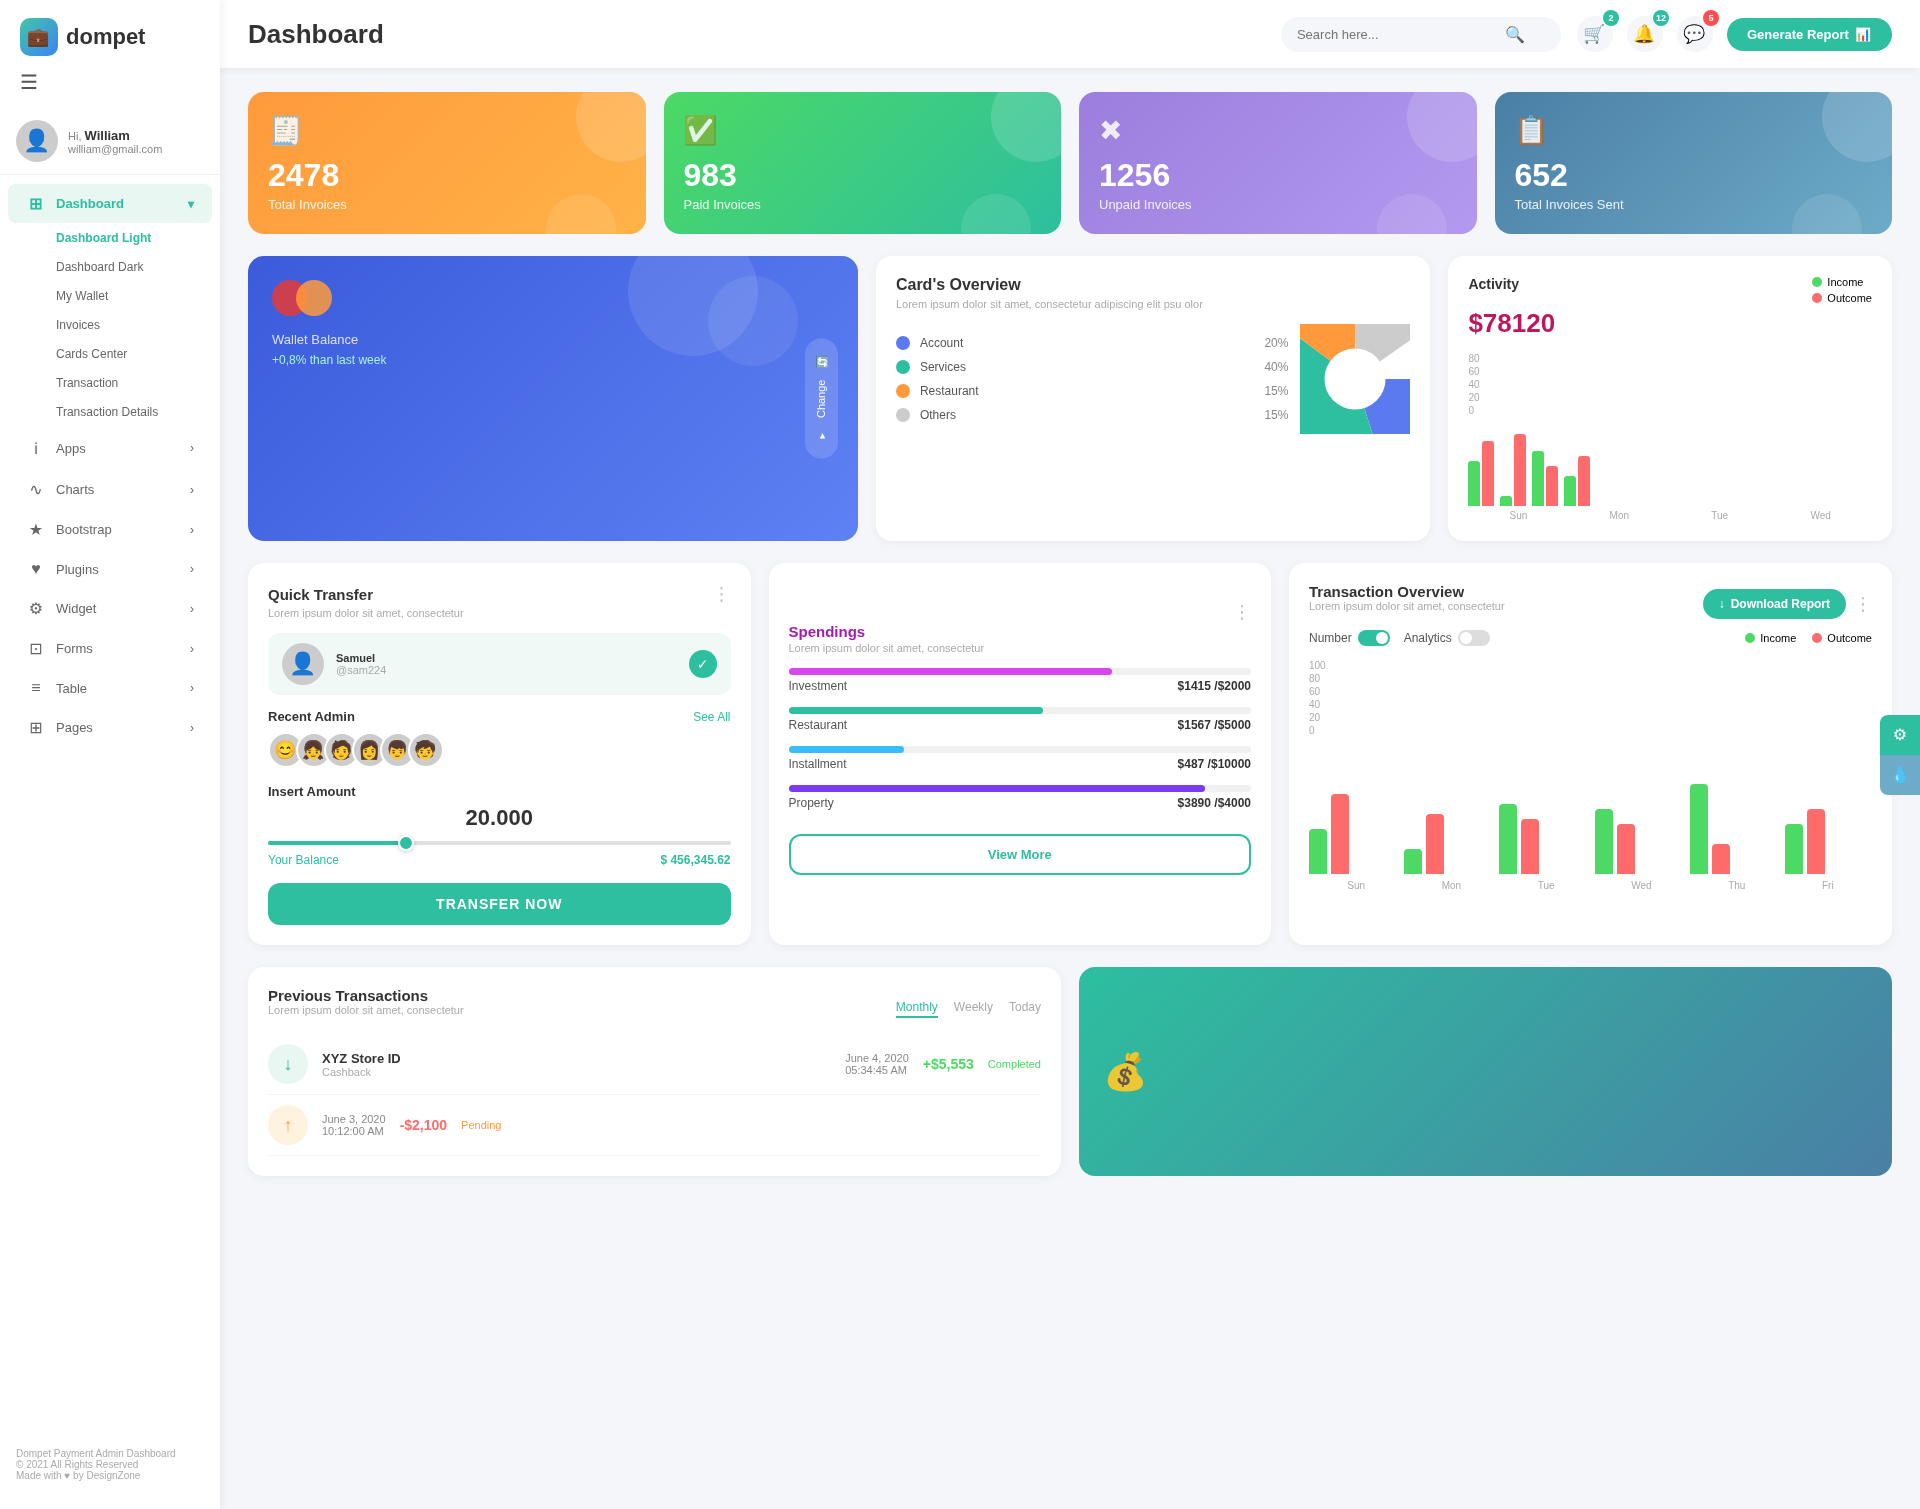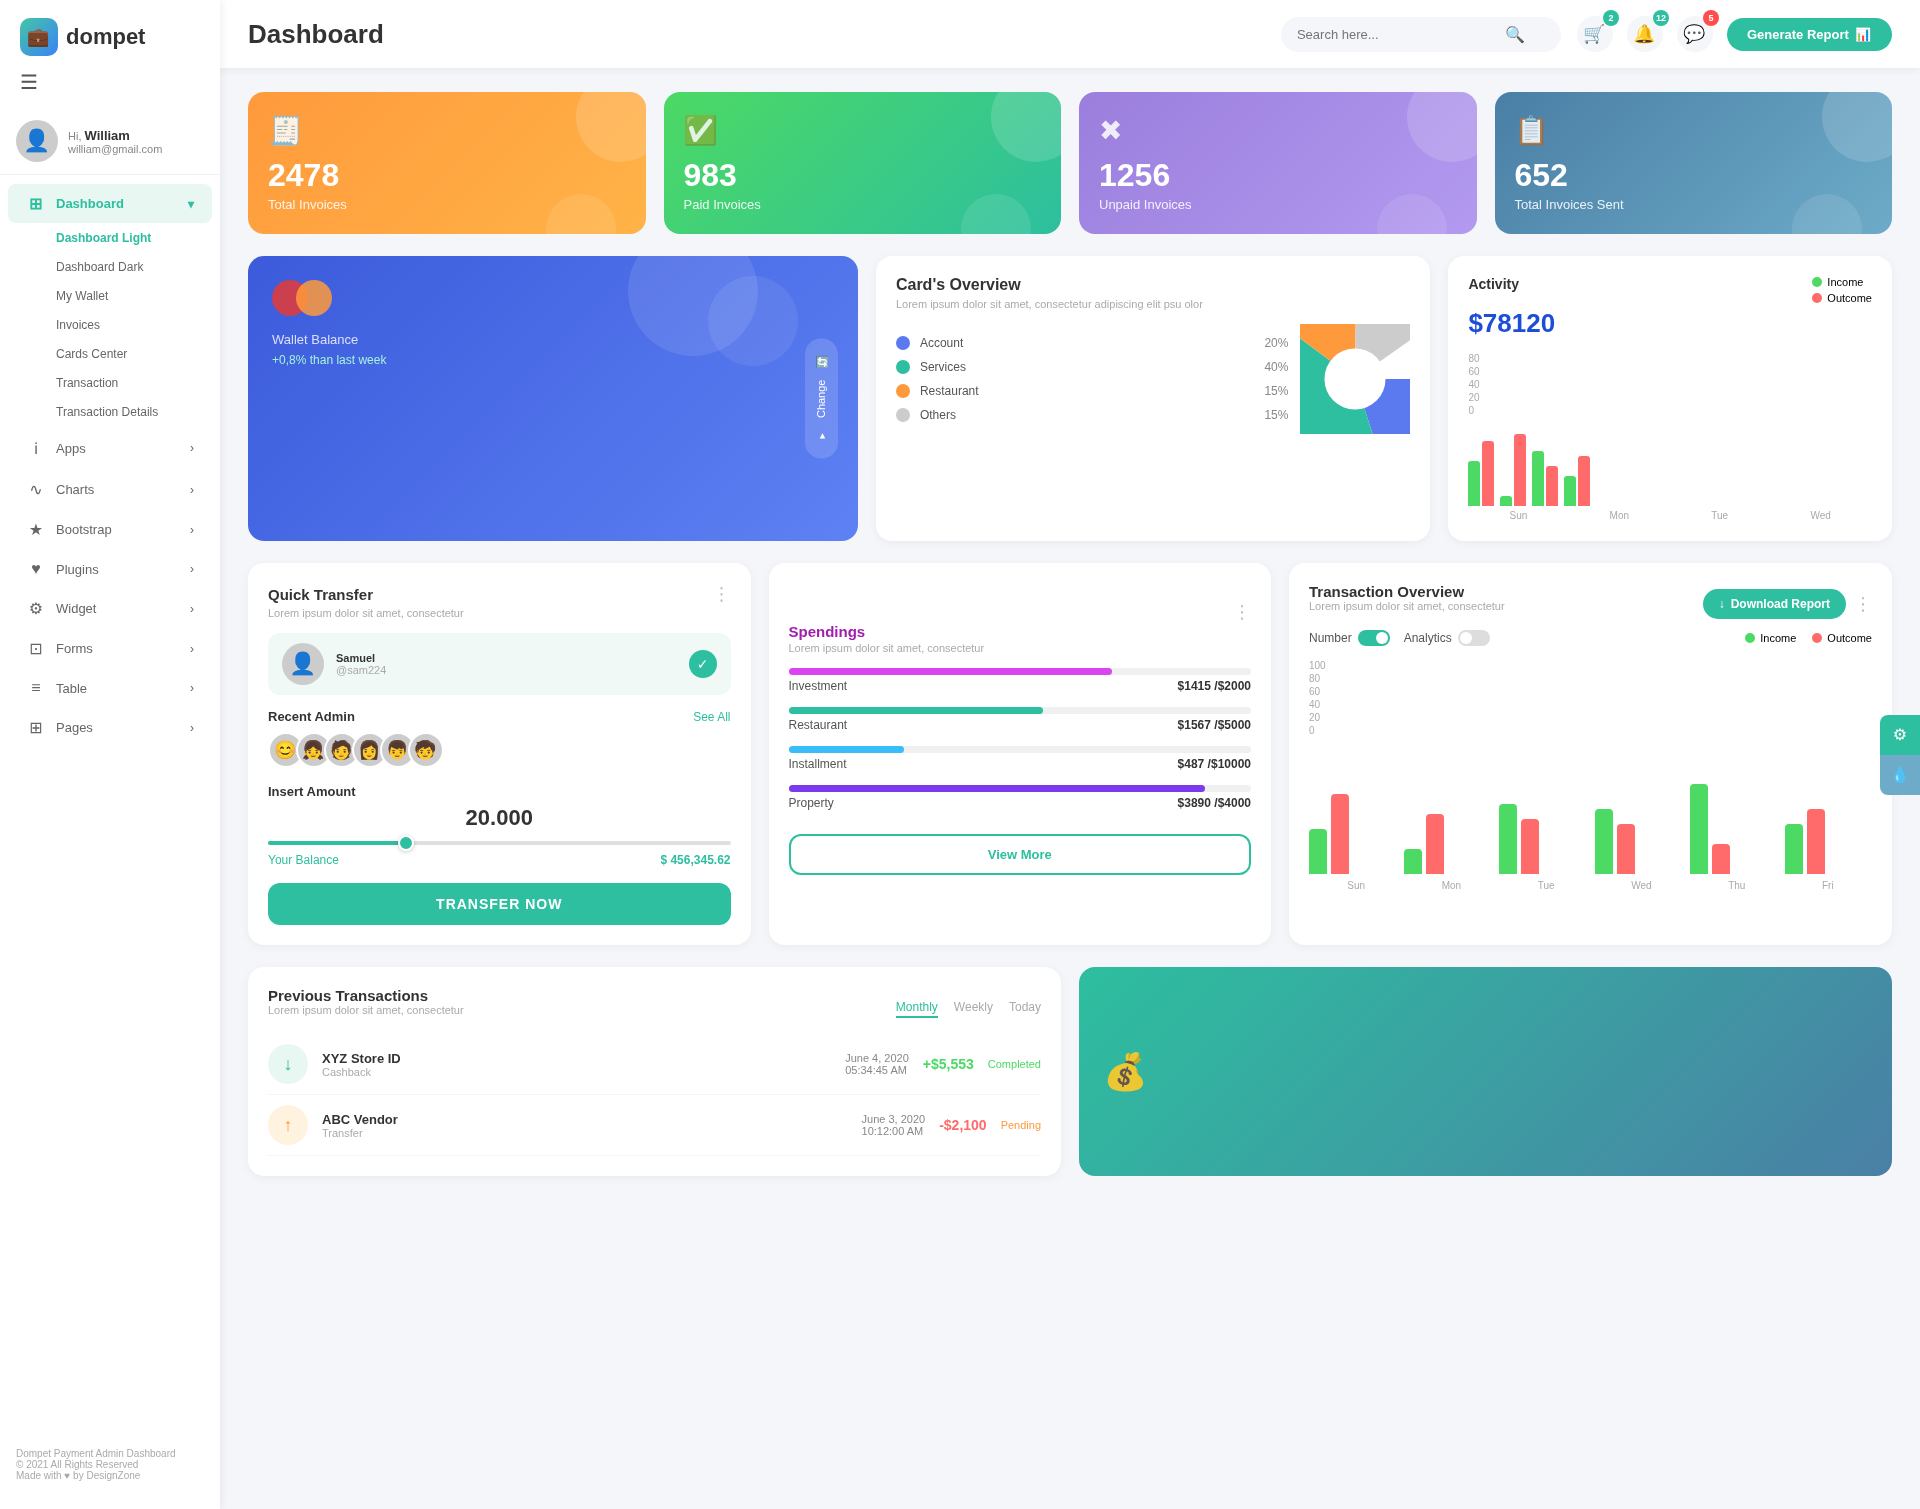--- a/index.html
+++ b/index.html
@@ -153,21 +153,21 @@
     .ov-label { font-size: 12px; color: #555; flex: 1; }
     .ov-pct { font-size: 12px; color: #888; }
 
     
     .pie-wrap { display: flex; align-items: center; justify-content: center; }
 
     
     .activity-card { background: #fff; border-radius: 16px; padding: 20px; box-shadow: 0 2px 10px rgba(0,0,0,0.05); }
     .activity-header { display: flex; justify-content: space-between; align-items: flex-start; margin-bottom: 4px; }
     .activity-title { font-size: 14px; font-weight: 700; color: #333; }
-    .activity-amount { font-size: 26px; font-weight: 800; color: #1d4ed8; margin-bottom: 14px; }
+    .activity-amount { font-size: 26px; font-weight: 800; color: #be185d; margin-bottom: 14px; }
     .legend { display: flex; flex-direction: column; gap: 4px; font-size: 11px; }
     .legend-item { display: flex; align-items: center; gap: 5px; }
     .legend-dot { width: 10px; height: 10px; border-radius: 50%; }
 
     
     .bar-chart-mini { display: flex; align-items: flex-end; gap: 6px; height: 80px; margin-top: 10px; }
     .bar-group { display: flex; gap: 2px; align-items: flex-end; }
     .bar { width: 12px; border-radius: 3px 3px 0 0; }
     .bar.income { background: #4cd964; }
     .bar.outcome { background: #ff6b6b; }
@@ -723,24 +723,20 @@
           </div>
           <div>
             <div class="pt-date">June 4, 2020</div>
             <div class="pt-date">05:34:45 AM</div>
           </div>
           <div class="pt-amount">+$5,553</div>
           <div class="pt-status">Completed</div>
         </div>
         <div class="pt-row">
           <div class="pt-icon" style="background:#fff3e0;color:#ff9a3c;">↑</div>
-          <div class="pt-info">
-            <div class="pt-name">ABC Vendor</div>
-            <div class="pt-sub">Transfer</div>
-          </div>
           <div>
             <div class="pt-date">June 3, 2020</div>
             <div class="pt-date">10:12:00 AM</div>
           </div>
           <div class="pt-amount" style="color:#ff6b6b;">-$2,100</div>
           <div class="pt-status" style="color:#ff9a3c;">Pending</div>
         </div>
       </div>
 
       <div class="va-banner">

